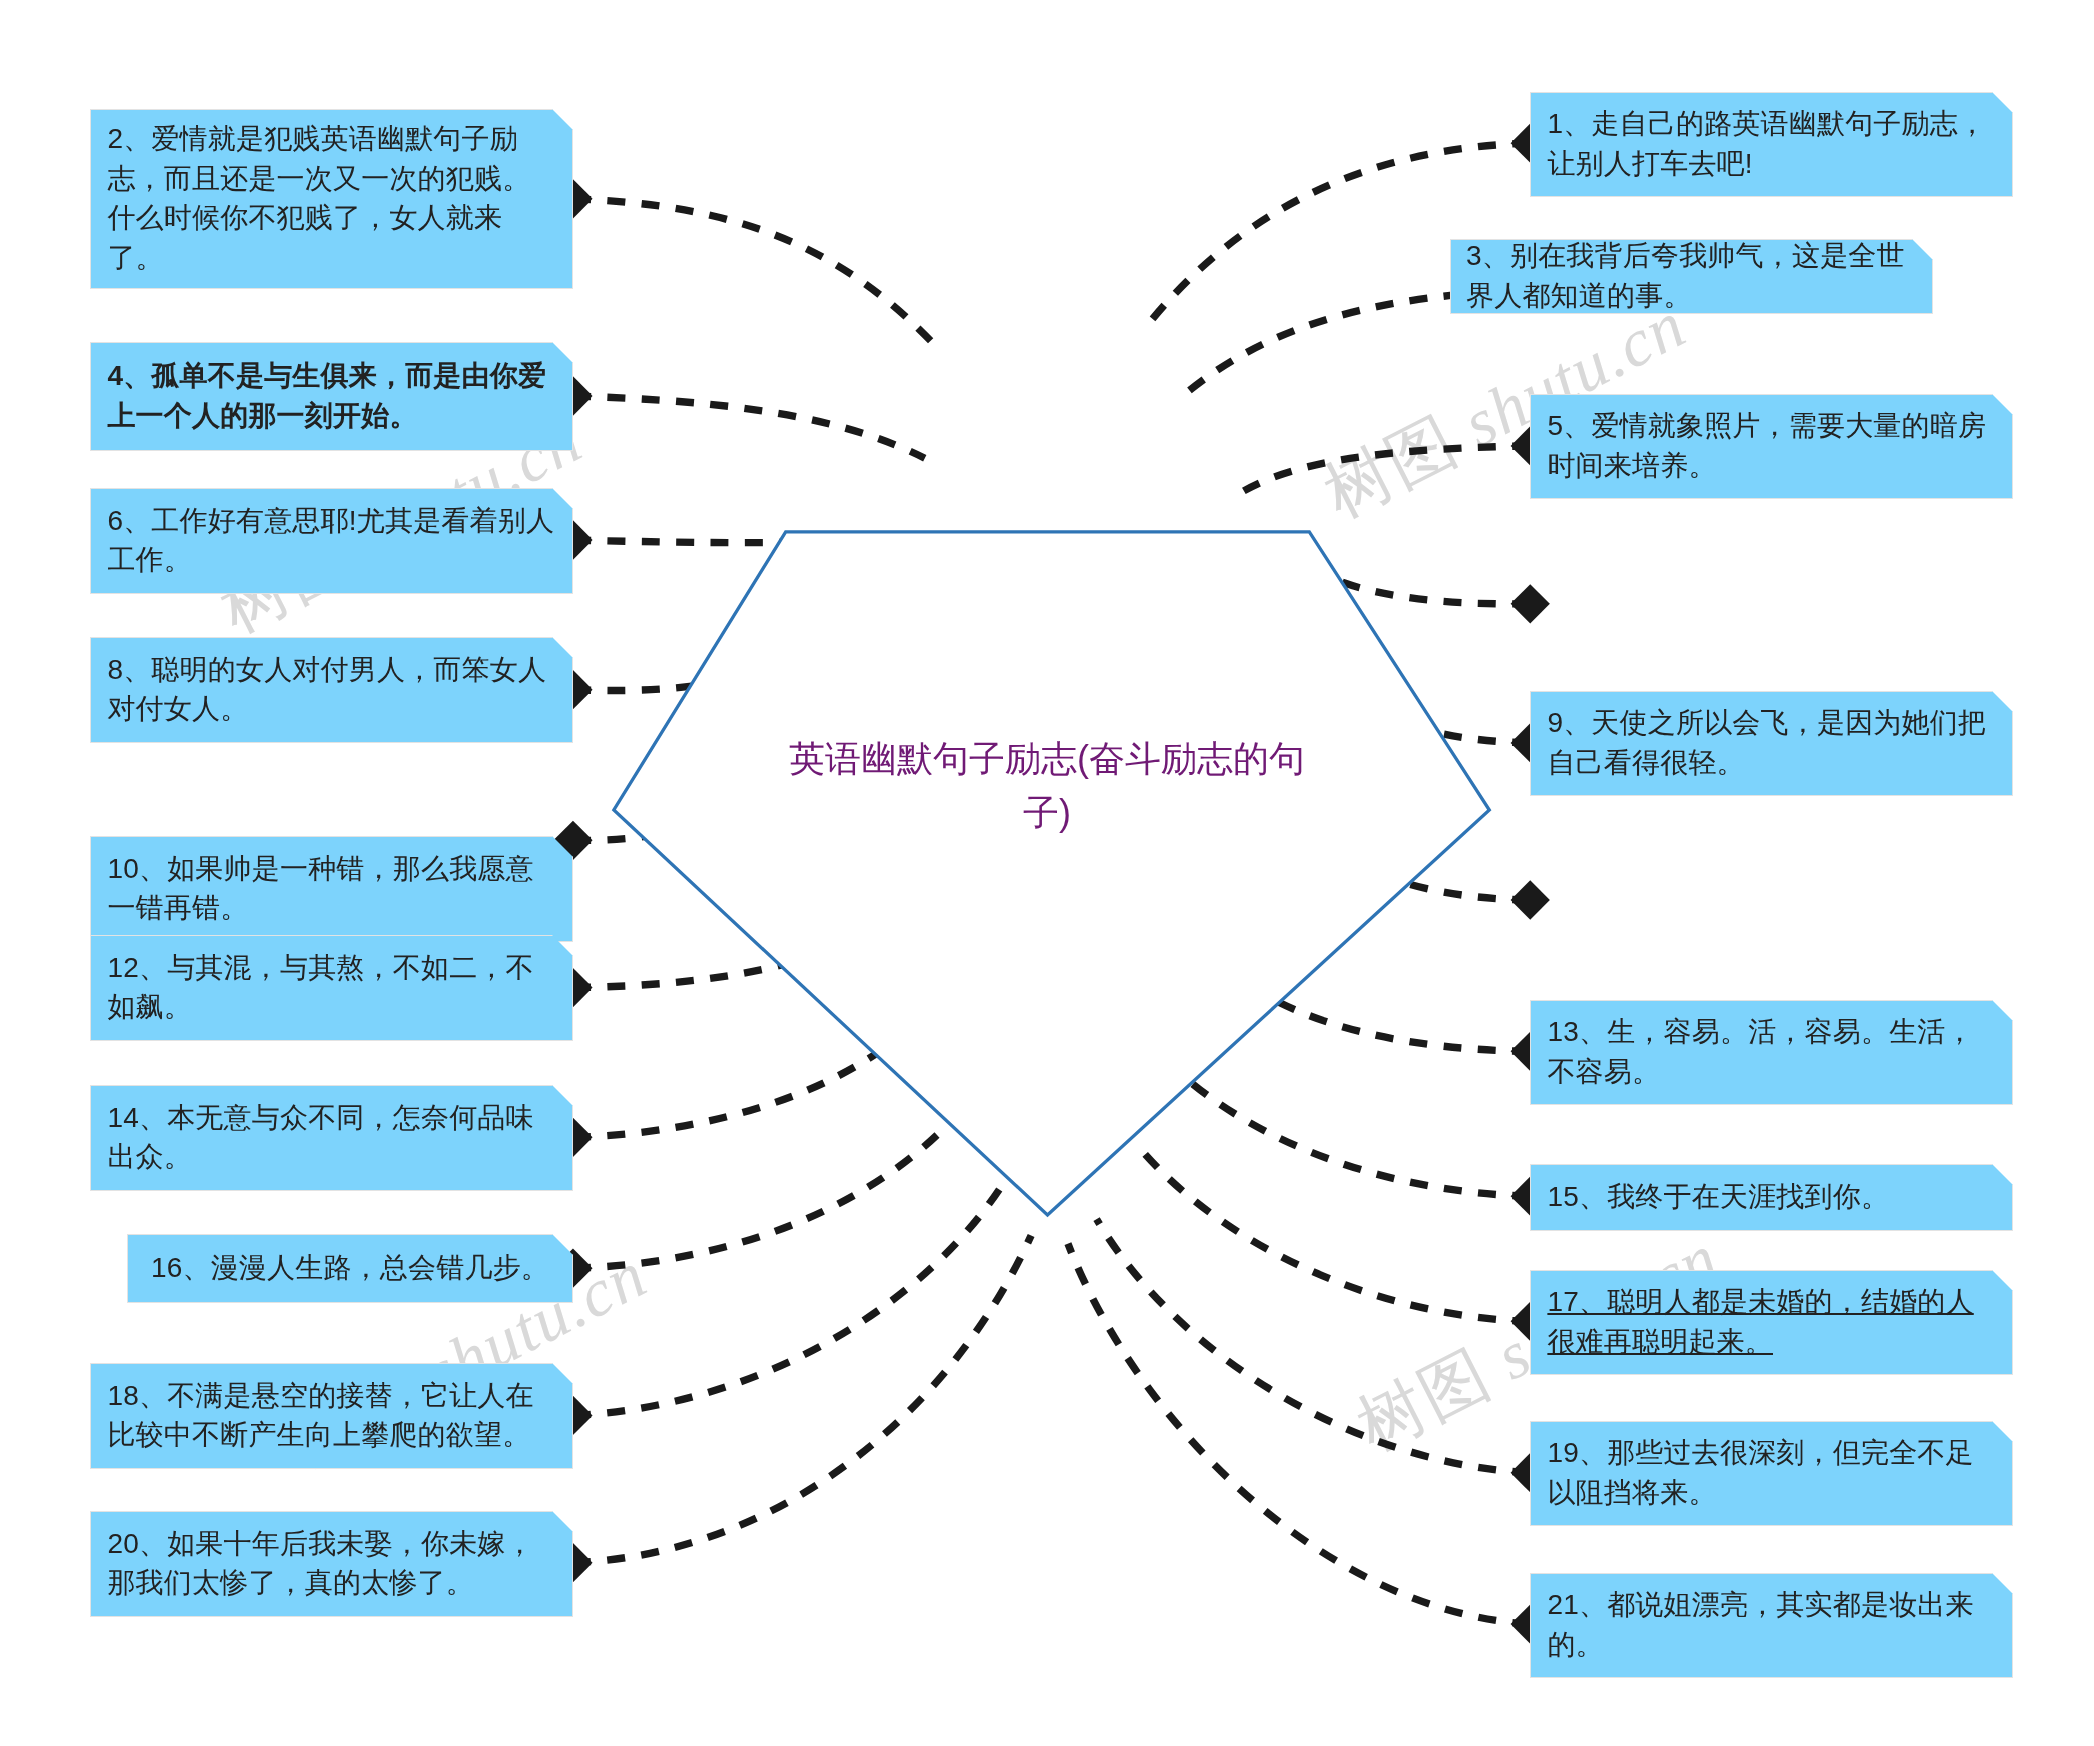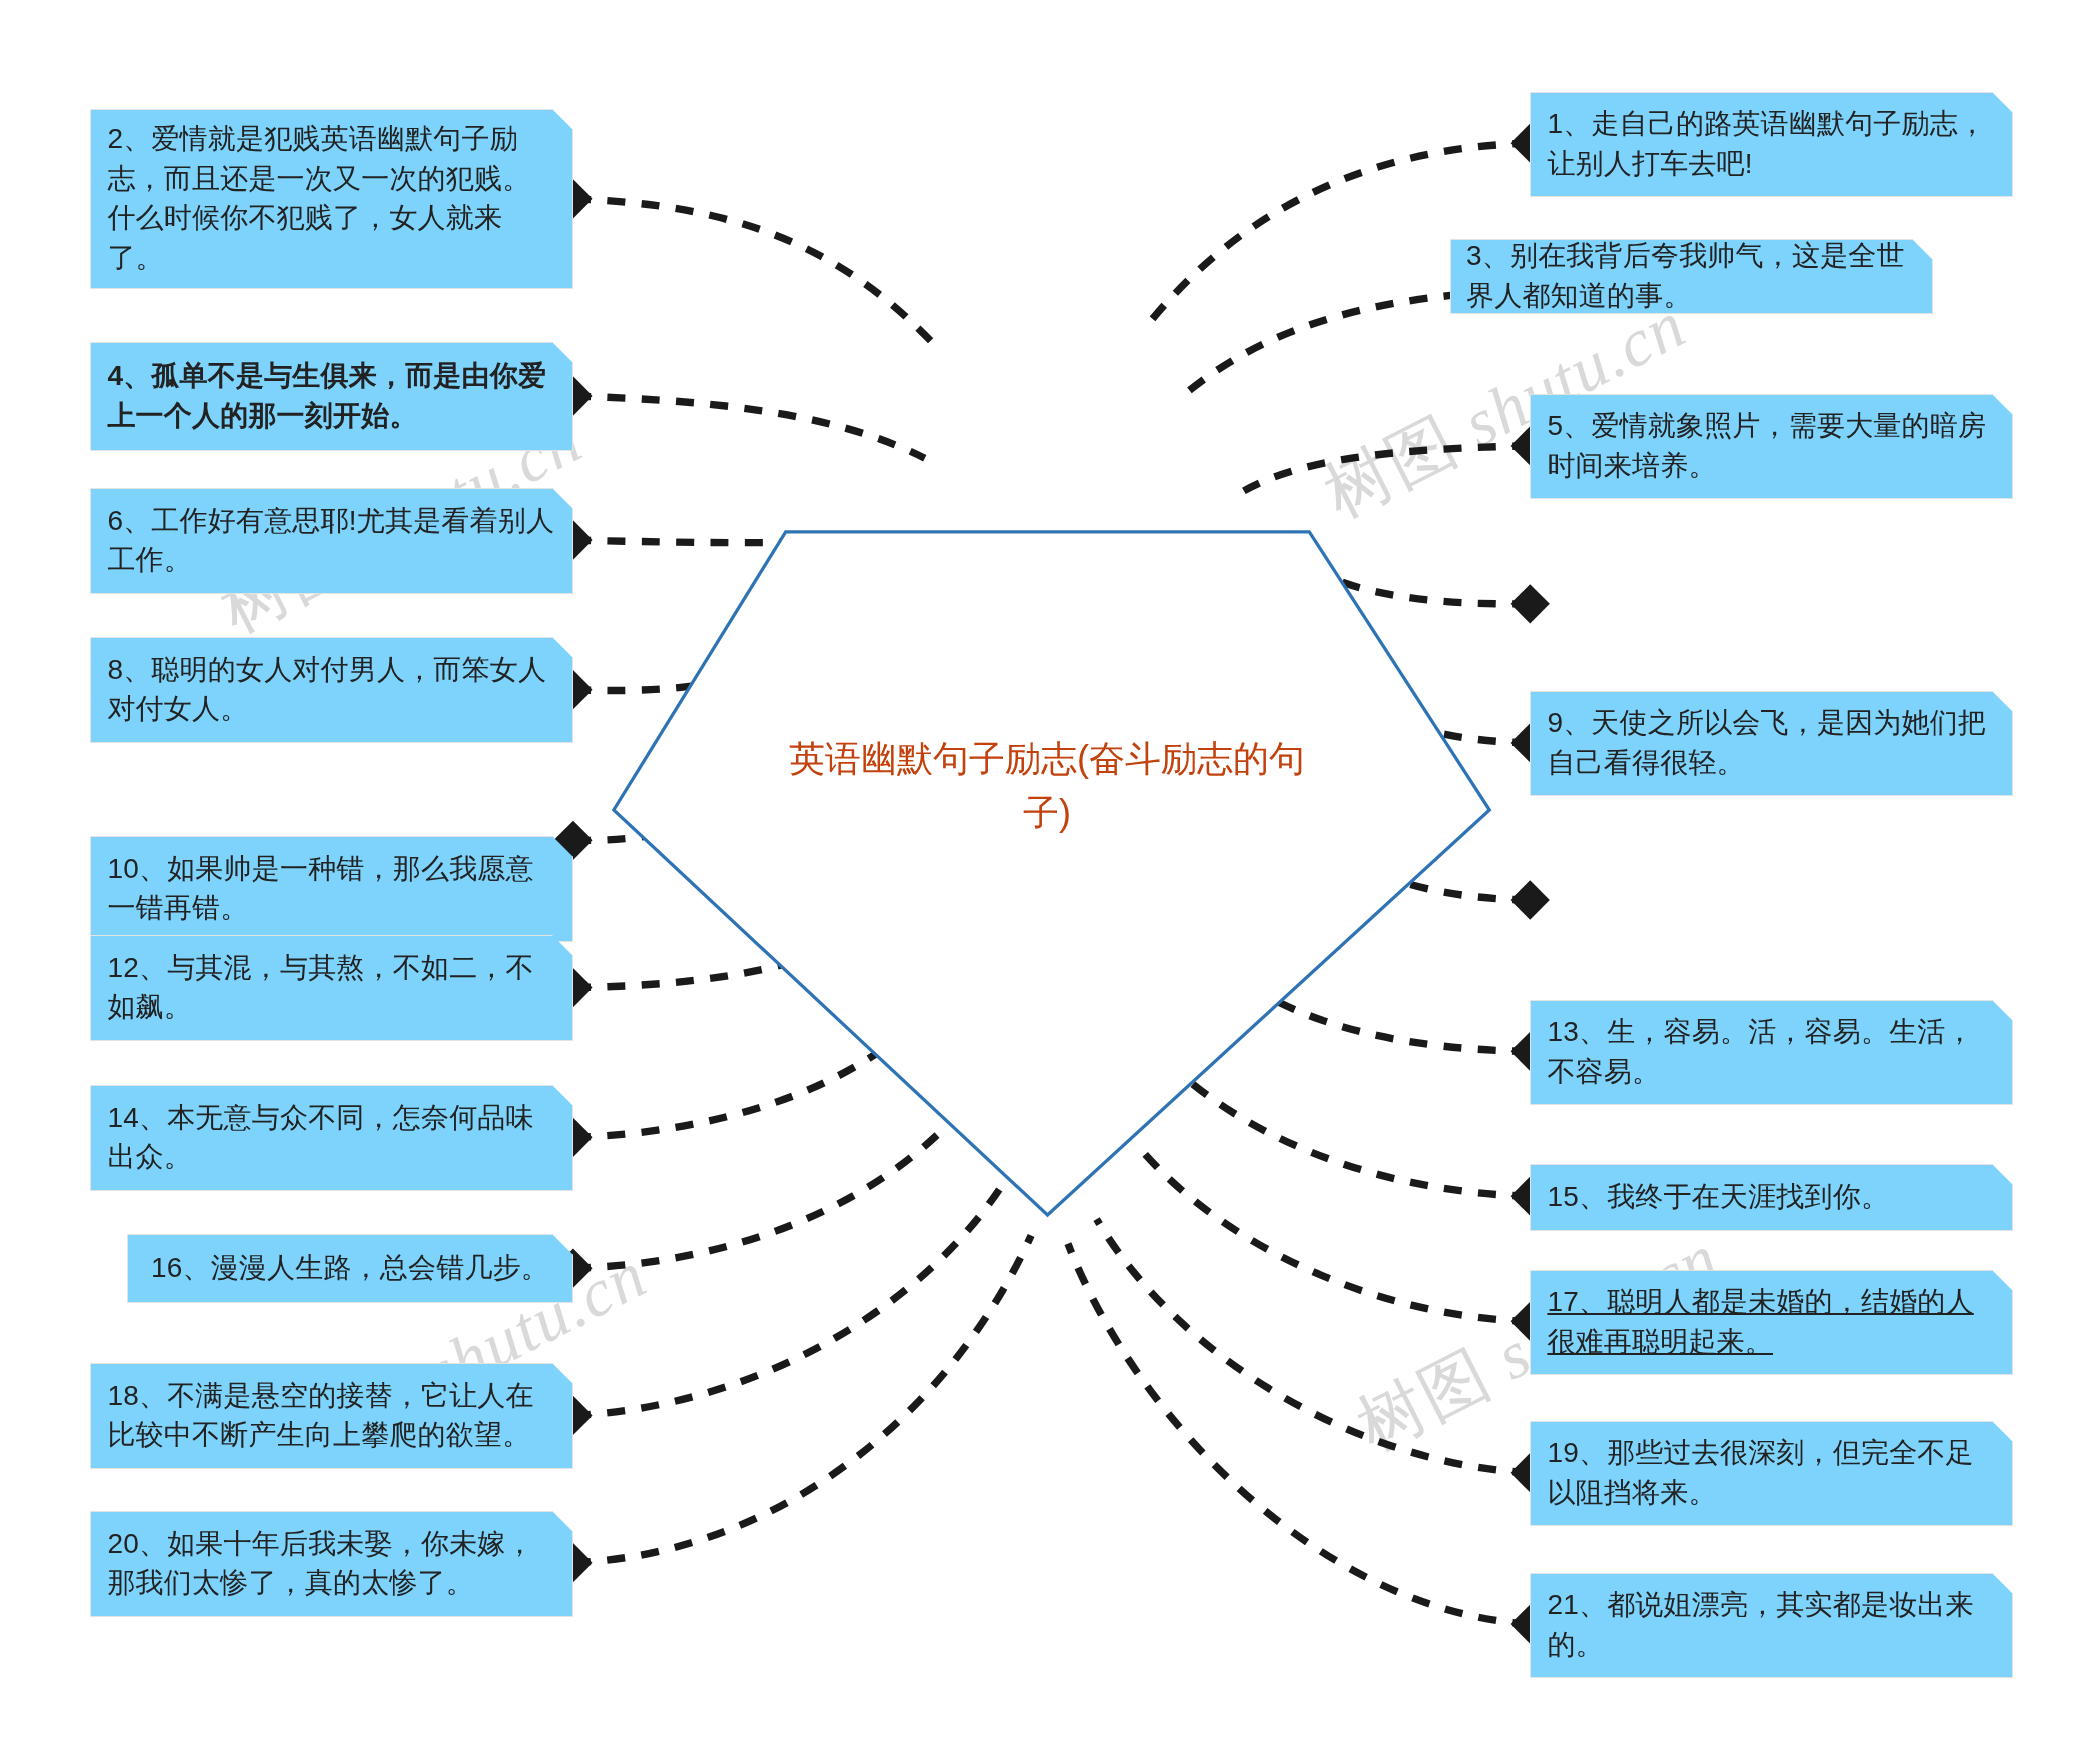--- a/index.html
+++ b/index.html
@@ -30,21 +30,21 @@
     font-size:28px;line-height:1.42;color:#222222;
     letter-spacing:0.2px;
     
     clip-path:polygon(0 0, calc(100% - 21px) 0, 100% 21px, 100% 100%, 0 100%);
   }
   .note.r16{justify-content:center;}
 
   
   .topic{
     position:absolute;display:flex;align-items:center;justify-content:center;
-    text-align:center;font-size:36px;line-height:1.5;color:#c2410c;
+    text-align:center;font-size:36px;line-height:1.5;color:#701a75;
   }
 </style>
 </head>
 <body>
 
 <div id="stage">
 
   <div class="wm" style="left:205px;top:573px;transform:rotate(-27deg);"><span class="cjk">树图</span> shutu.cn</div>
   <div class="wm" style="left:270px;top:1408px;transform:rotate(-27deg);"><span class="cjk">树图</span> shutu.cn</div>
   <div class="wm" style="left:1309px;top:458px;transform:rotate(-27deg);"><span class="cjk">树图</span> shutu.cn</div>

